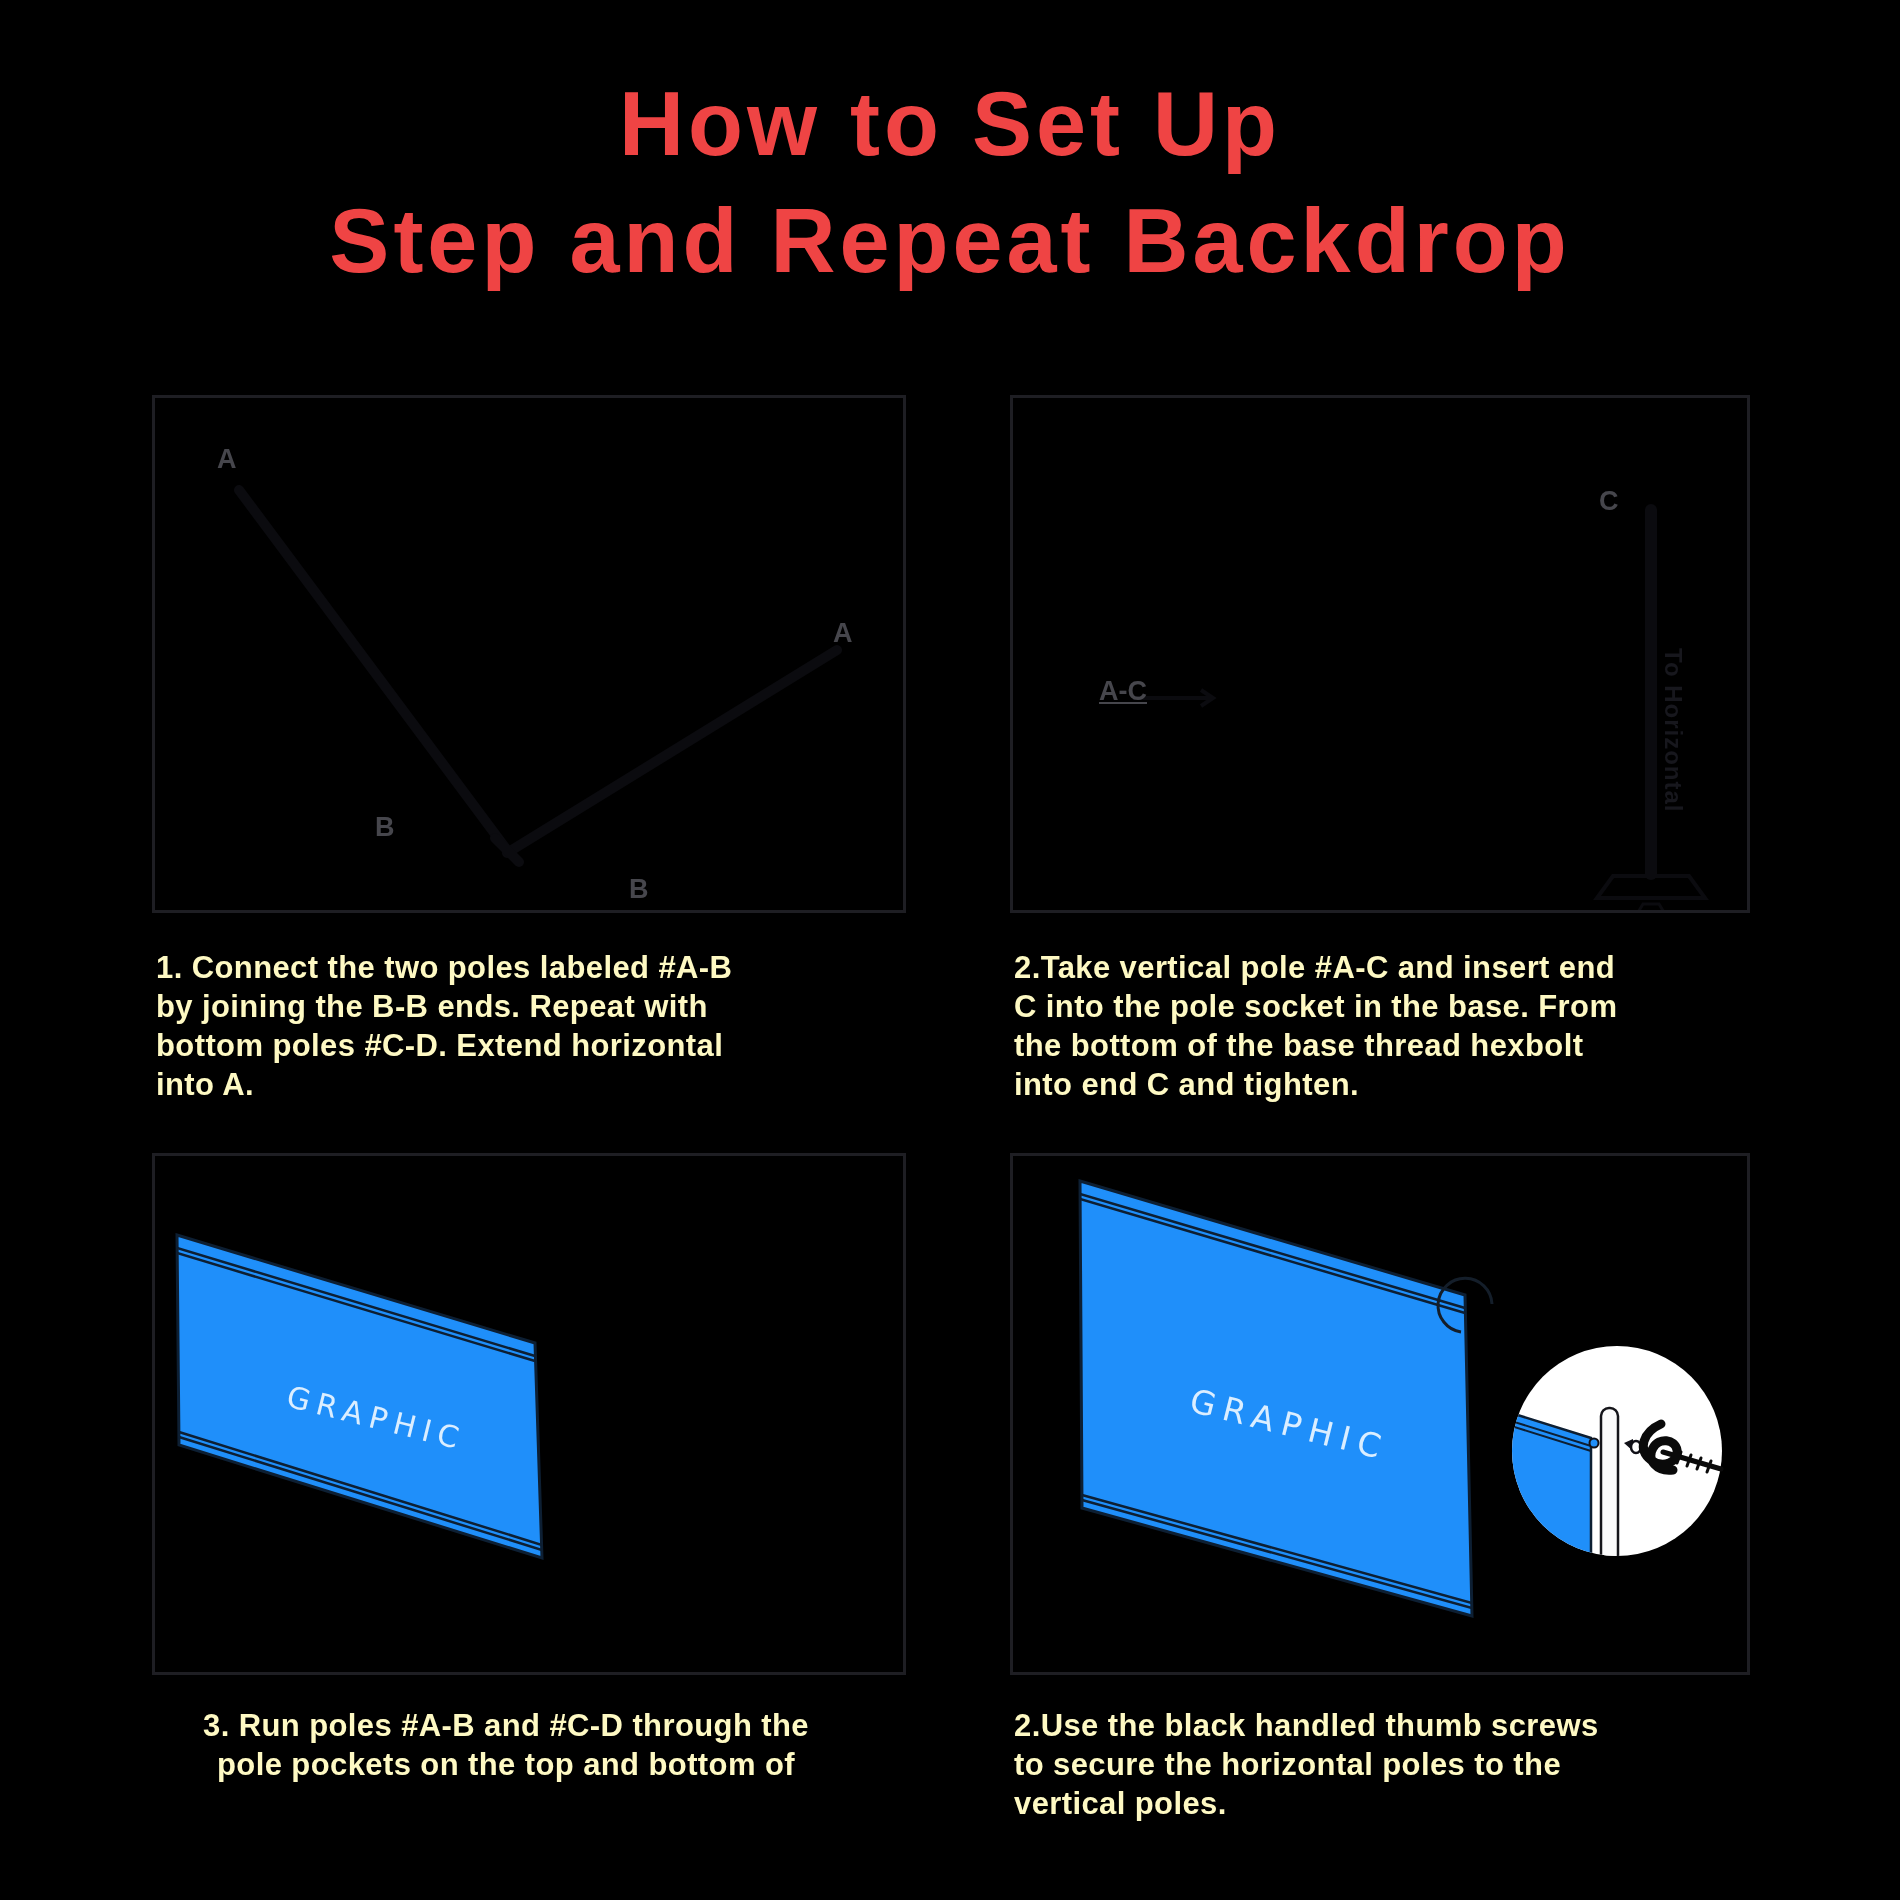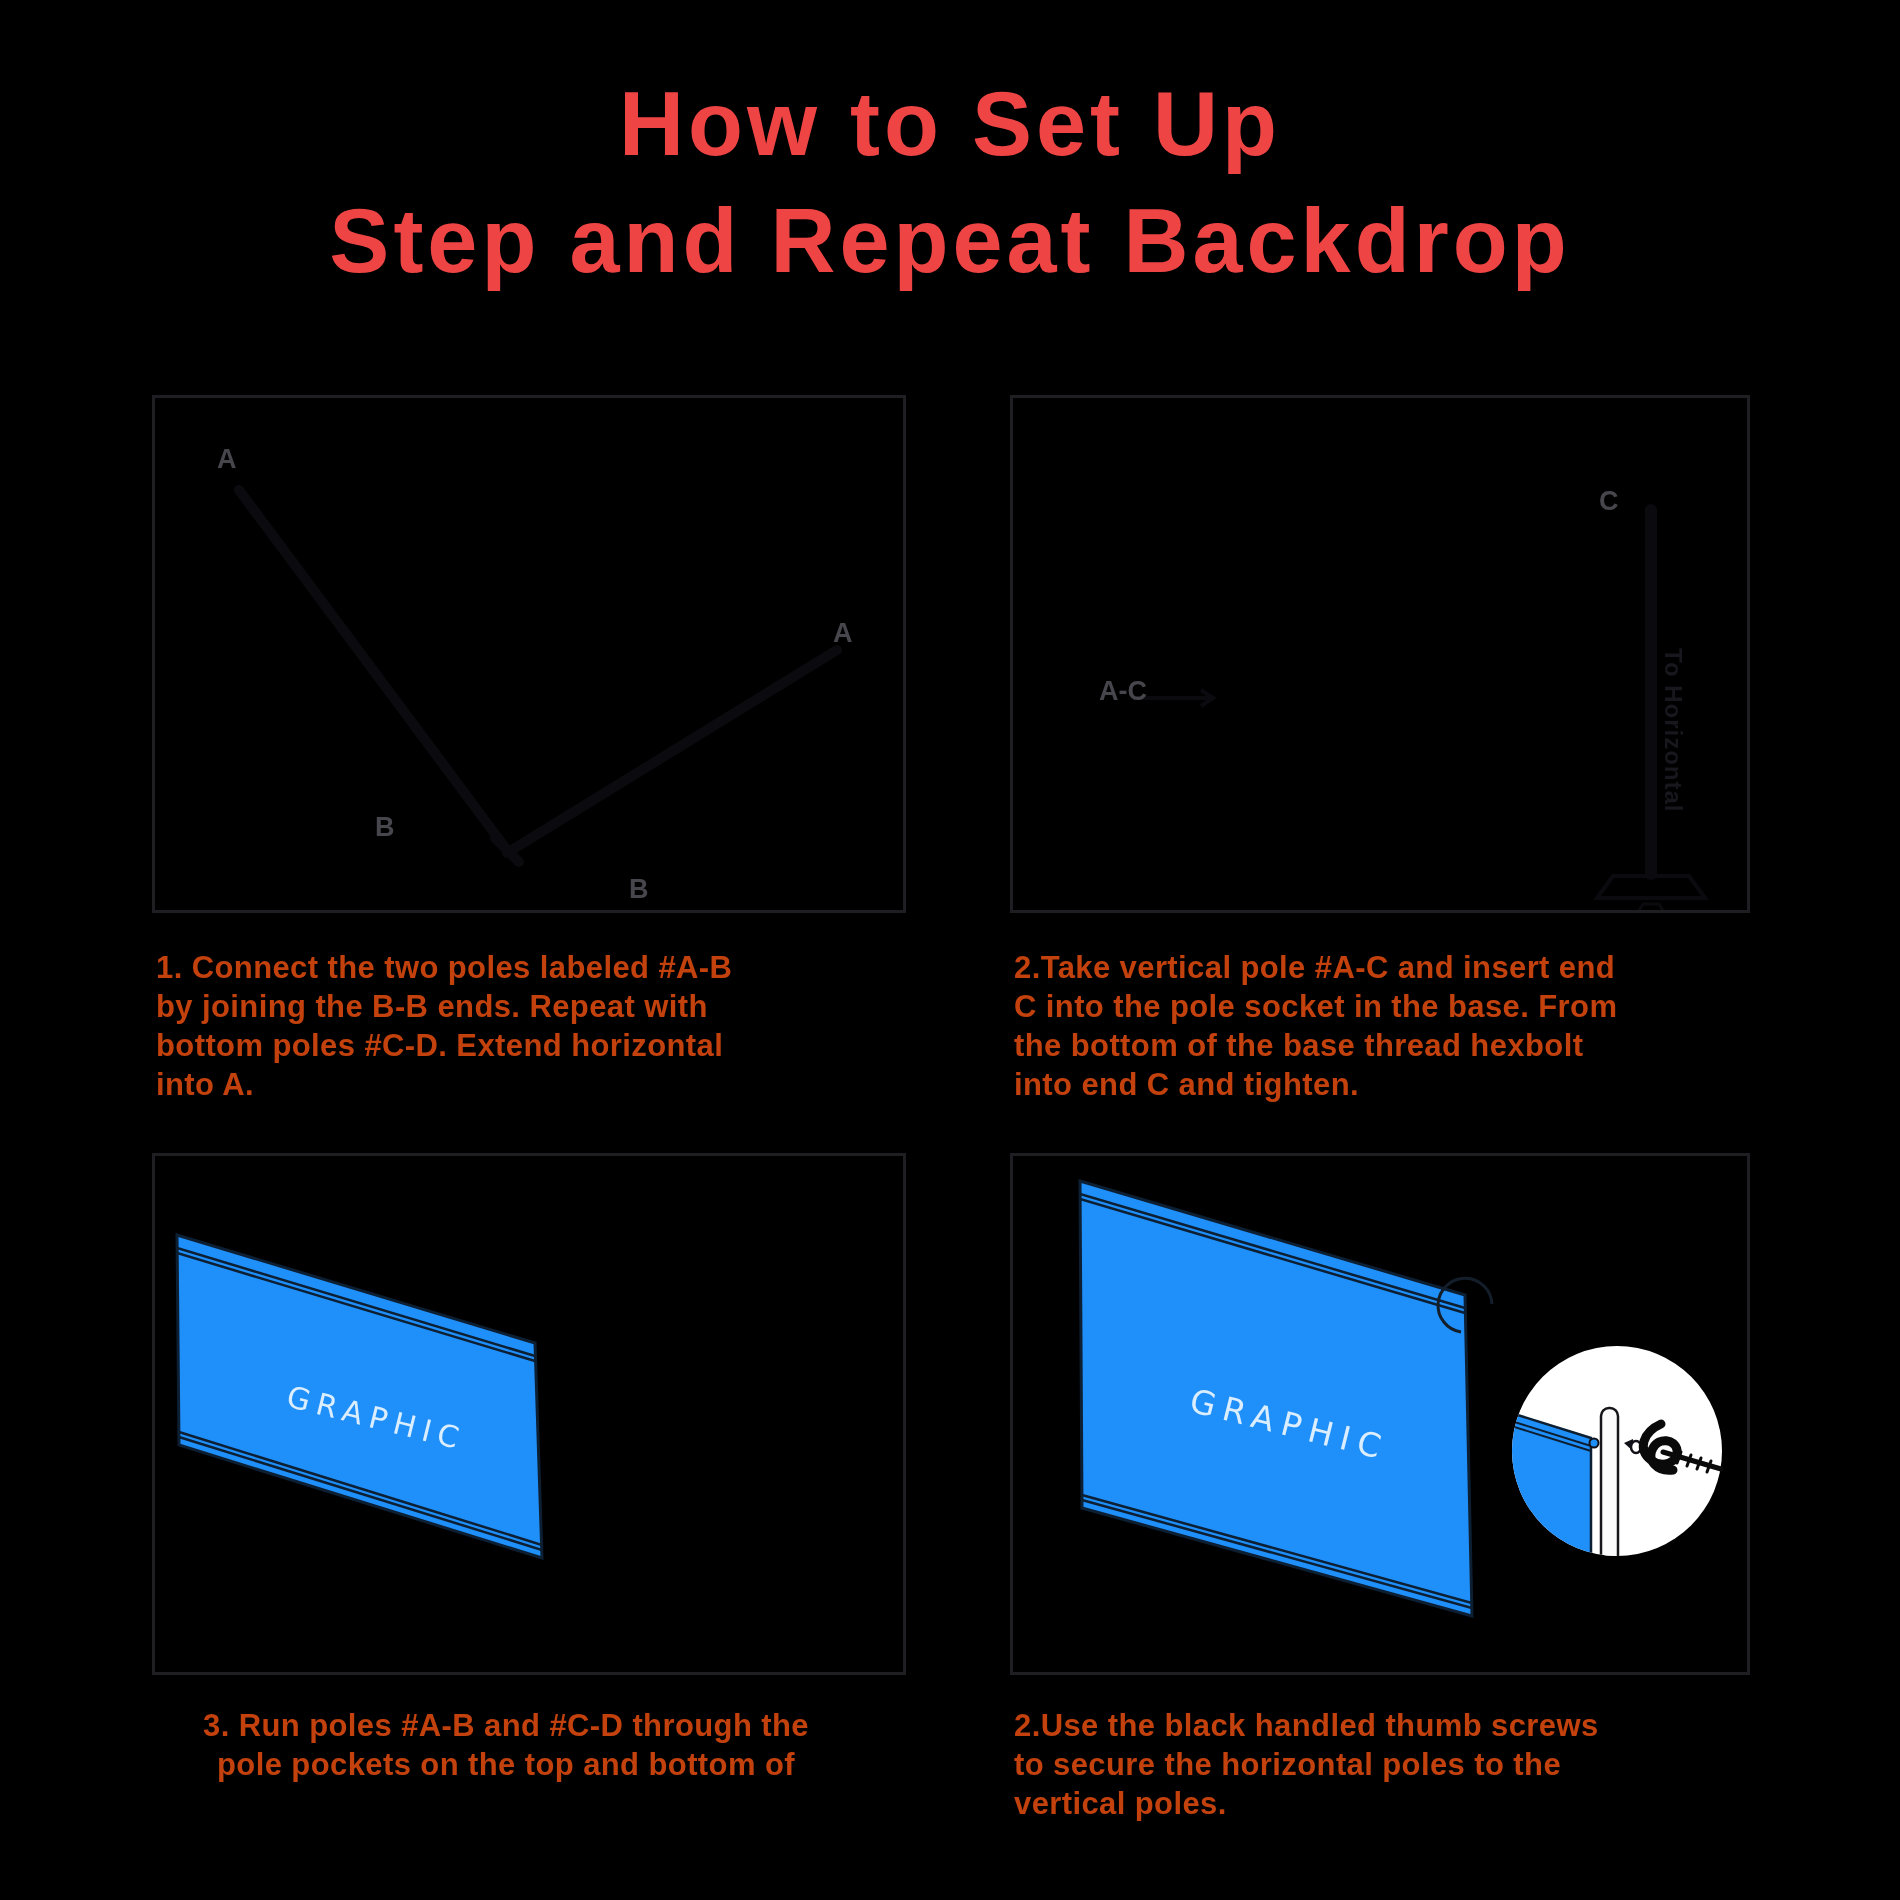--- a/index.html
+++ b/index.html
@@ -6,21 +6,21 @@
   body{width:1900px;height:1900px;position:relative;overflow:hidden;
        font-family:"Liberation Sans",sans-serif;}
   .title{position:absolute;left:0;top:66px;width:1900px;text-align:center;
          color:#ef4444;font-weight:700;font-size:90px;line-height:1.3;letter-spacing:4px;}
   .panel{position:absolute;border:3px solid #1e1e23;background:#000;}
   .p1{left:152px;top:395px;width:748px;height:512px;}
   .p2{left:1010px;top:395px;width:734px;height:512px;}
   .p3{left:152px;top:1153px;width:748px;height:516px;}
   .p4{left:1010px;top:1153px;width:734px;height:516px;}
   .panel svg{position:absolute;left:0;top:0;}
-  .caption{position:absolute;color:#c2410c;font-weight:700;font-size:31px;
+  .caption{position:absolute;color:#fef9c3;font-weight:700;font-size:31px;
            line-height:39px;letter-spacing:.4px;}
   .c1{left:156px;top:948px;width:680px;}
   .c2{left:1014px;top:948px;width:700px;}
   .c3{left:156px;top:1706px;width:700px;text-align:center;}
   .c4{left:1014px;top:1706px;width:700px;}
   .plabel{position:absolute;color:#46464c;font-weight:700;font-size:27px;line-height:1;}
   .vlabel{position:absolute;color:#17171d;font-weight:700;font-size:24px;line-height:1;
           transform:rotate(90deg);transform-origin:left top;letter-spacing:1px;white-space:nowrap;}
 </style>
 </head>
@@ -48,21 +48,21 @@
 <div class="panel p2">
   <svg width="734" height="512" viewBox="0 0 734 512">
     <g stroke="#0b0b0f" fill="none">
       <path d="M638,112 L638,476" stroke-width="12" stroke-linecap="round"></path>
       <path d="M600,478 L676,478 L692,500 L584,500 Z" stroke-width="4"></path>
       <path d="M630,506 l16,0 l6,10 l-6,10 l-16,0 l-6,-10 Z" stroke-width="3"></path>
       <path d="M120,300 L200,300 M188,292 L200,300 L188,308" stroke-width="4"></path>
     </g>
   </svg>
   <div class="plabel" style="left:586px;top:90px;">C</div>
-  <div class="plabel" style="left:86px;top:280px;">A-C</div>
+  <div class="plabel" style="left:86px;top:280px;text-decoration:underline;">A-C</div>
   <div class="vlabel" style="left:672px;top:250px;">To Horizontal</div>
 </div>
 
 <div class="panel p3">
   <svg width="748" height="516" viewBox="0 0 748 516">
     <defs>
       <clipPath id="quad3">
           <polygon points="22,79 380,187 387,402 24,289"></polygon>
         </clipPath>
     </defs>

